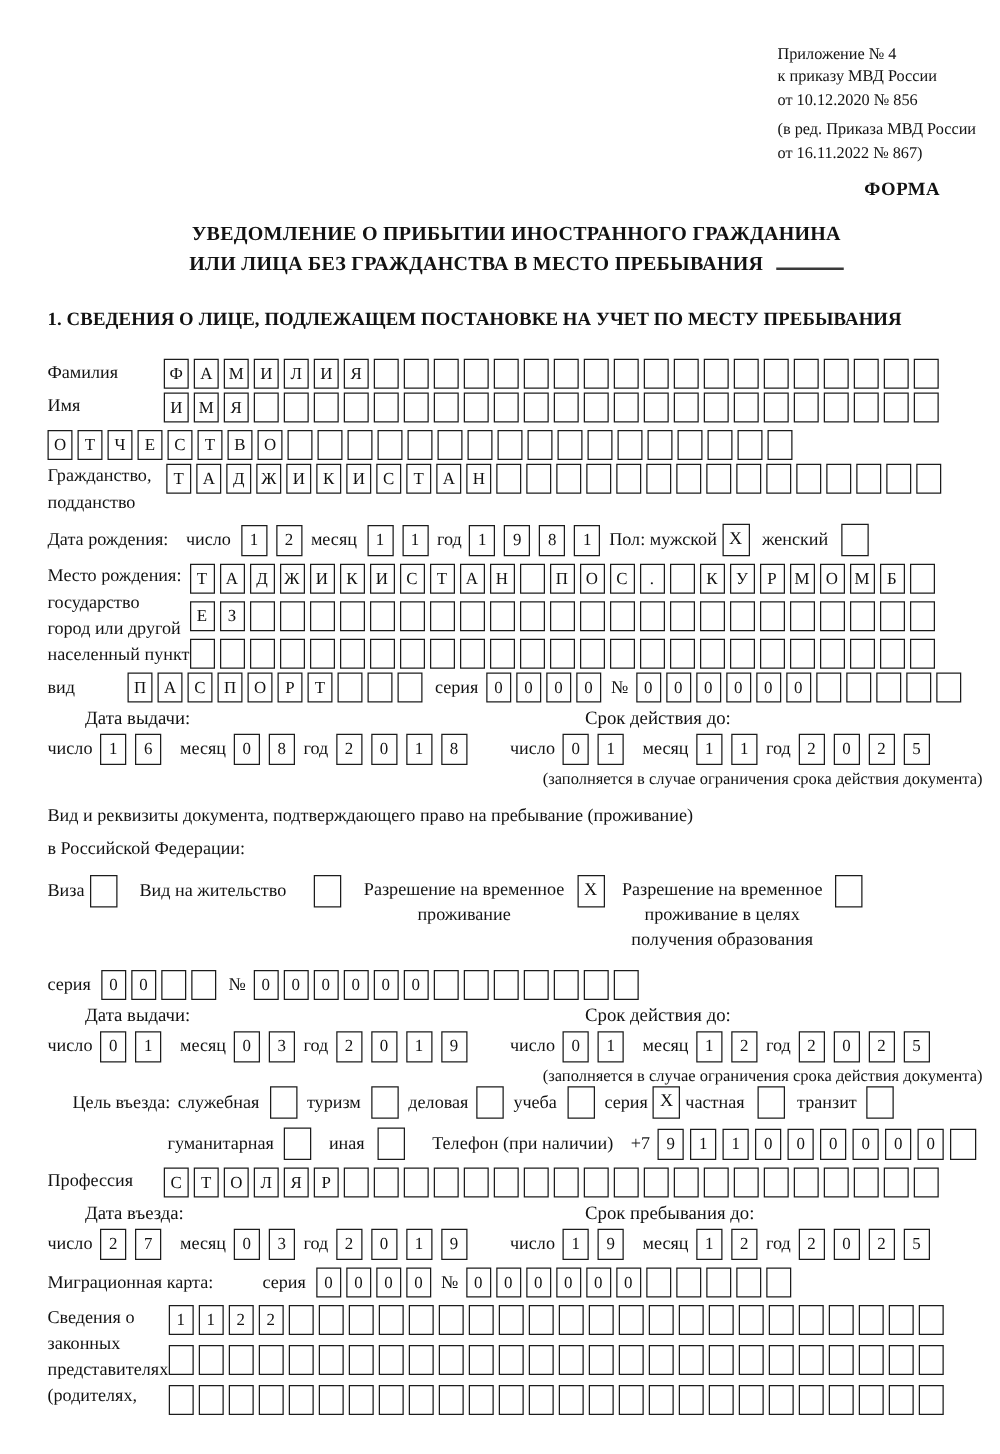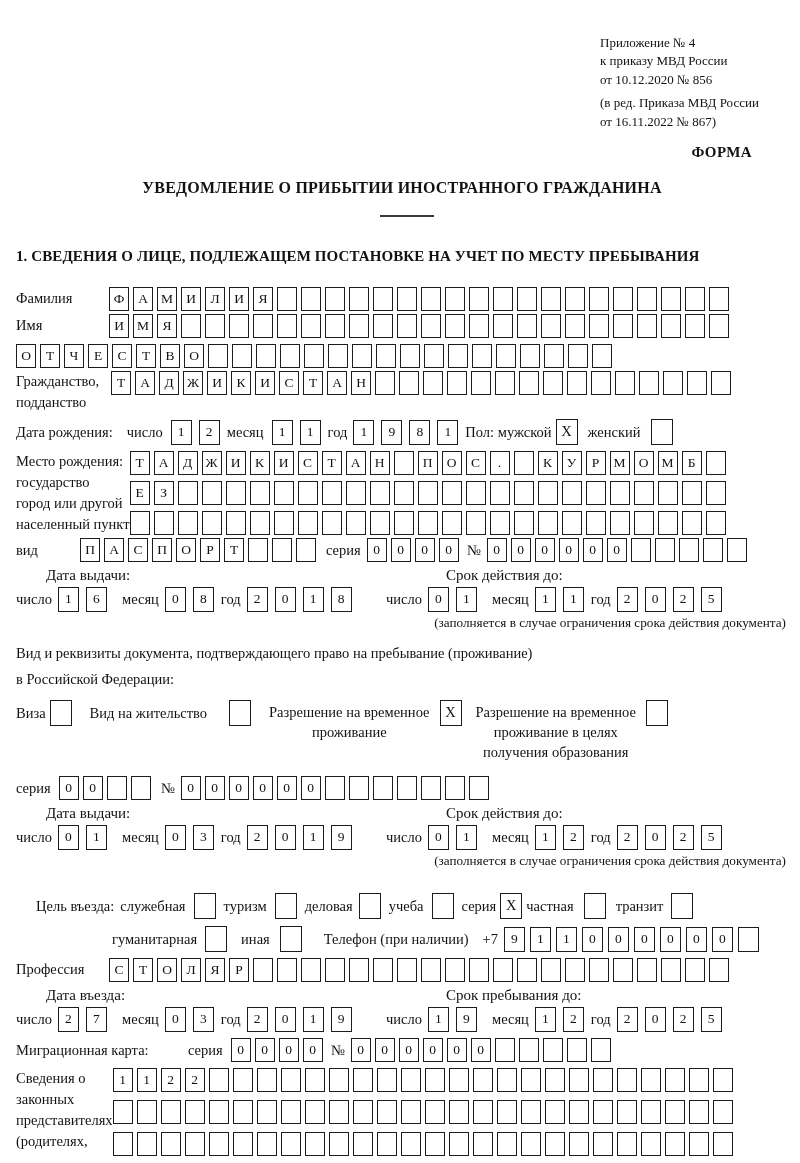--- a/index.html
+++ b/index.html
@@ -2,21 +2,21 @@
 <html lang="ru"><head>
 <meta charset="utf-8">
 <style>
   * { margin:0; padding:0; box-sizing:border-box; }
   html,body { background:#ffffff; }
   body {
     width:800px; height:1163px;
     font-family:"Liberation Serif", serif;
     color:#121212;
   }
-  .page { width:800px; height:1163px; padding:34px 12px 16px 16px; overflow:hidden; position:relative; background:#fff; }
+  .page { width:800px; height:1163px; padding:34px 12px 16px 38px; overflow:hidden; position:relative; background:#fff; }
 
   
   .appendix { margin-left:584px; width:200px; font-size:13px; line-height:1.42; }
   .appendix .gap { margin-top:5px; }
   .forma { text-align:right; padding-right:36px; font-weight:bold; font-size:15px; margin-top:13px; letter-spacing:.4px; }
 
   .title { text-align:center; font-weight:bold; font-size:16px; margin-top:15px; line-height:1.5; letter-spacing:.2px; }
   .blank-line { display:inline-block; width:54px; border-bottom:2.2px solid #3a3a3a; height:.95em; margin-left:10px; }
 
   .sec-heading { font-weight:bold; font-size:15px; margin-top:24px; letter-spacing:.1px; white-space:nowrap; }
@@ -63,21 +63,21 @@
   .date-line .lbl { padding-top:0; margin-right:6px; }
 
   .note-right { text-align:right; font-size:13.2px; margin-top:3px; padding-right:2px; }
 
   .intro { font-size:14.5px; margin-top:9px; line-height:1.8; }
 
   .options-row { margin-top:8px; }
   .opt-center { text-align:center; font-size:14.5px; line-height:20px; padding-top:2px; }
   .opt-center div { white-space:nowrap; }
 
-  .purpose-row { padding-left:20px; margin-top:24px; align-items:center; }
+  .purpose-row { padding-left:20px; margin-top:0; align-items:center; }
   .purpose-row .lbl { padding-top:0; }
   .purpose-row2 { padding-left:96px; margin-top:7px; align-items:center; }
   .purpose-row2 .lbl { padding-top:0; }
 
   .rep-row { margin-bottom:8px; }
 </style>
 </head>
 <body>
 
 <div class="page">
@@ -87,21 +87,21 @@
     <div>к приказу МВД России</div>
     <div>от 10.12.2020 № 856</div>
     <div class="gap">(в ред. Приказа МВД России</div>
     <div>от 16.11.2022 № 867)</div>
   </div>
 
   <div class="forma">ФОРМА</div>
 
   <div class="title">
     <div>УВЕДОМЛЕНИЕ О ПРИБЫТИИ ИНОСТРАННОГО ГРАЖДАНИНА</div>
-    <div><span class="blank-line"></span></div>
+    <div><span>ИЛИ ЛИЦА БЕЗ ГРАЖДАНСТВА В МЕСТО ПРЕБЫВАНИЯ</span><span class="blank-line"></span></div>
   </div>
 
   <div class="sec-heading">1. СВЕДЕНИЯ О ЛИЦЕ, ПОДЛЕЖАЩЕМ ПОСТАНОВКЕ НА УЧЕТ ПО МЕСТУ ПРЕБЫВАНИЯ</div>
 
   <div class="frow mt22">
     <span class="lbl w93">Фамилия</span>
     <div class="cells">
         <span class="cell">Ф</span>
         <span class="cell">А</span>
         <span class="cell">М</span>

